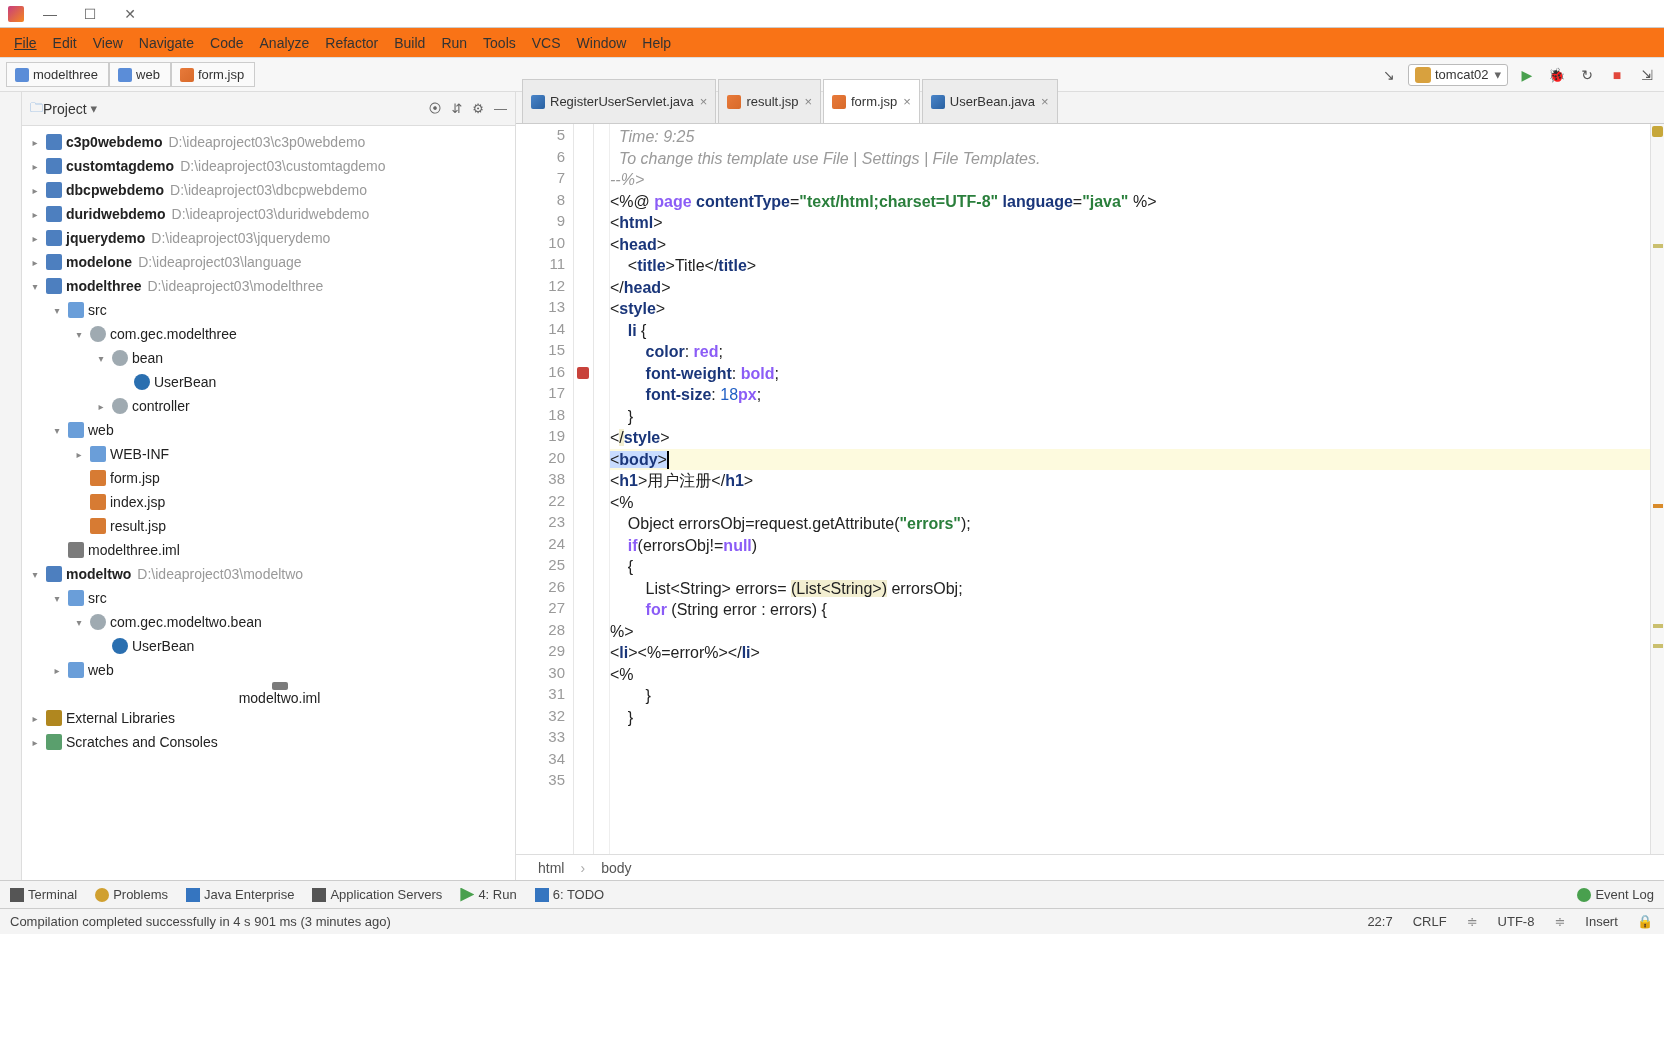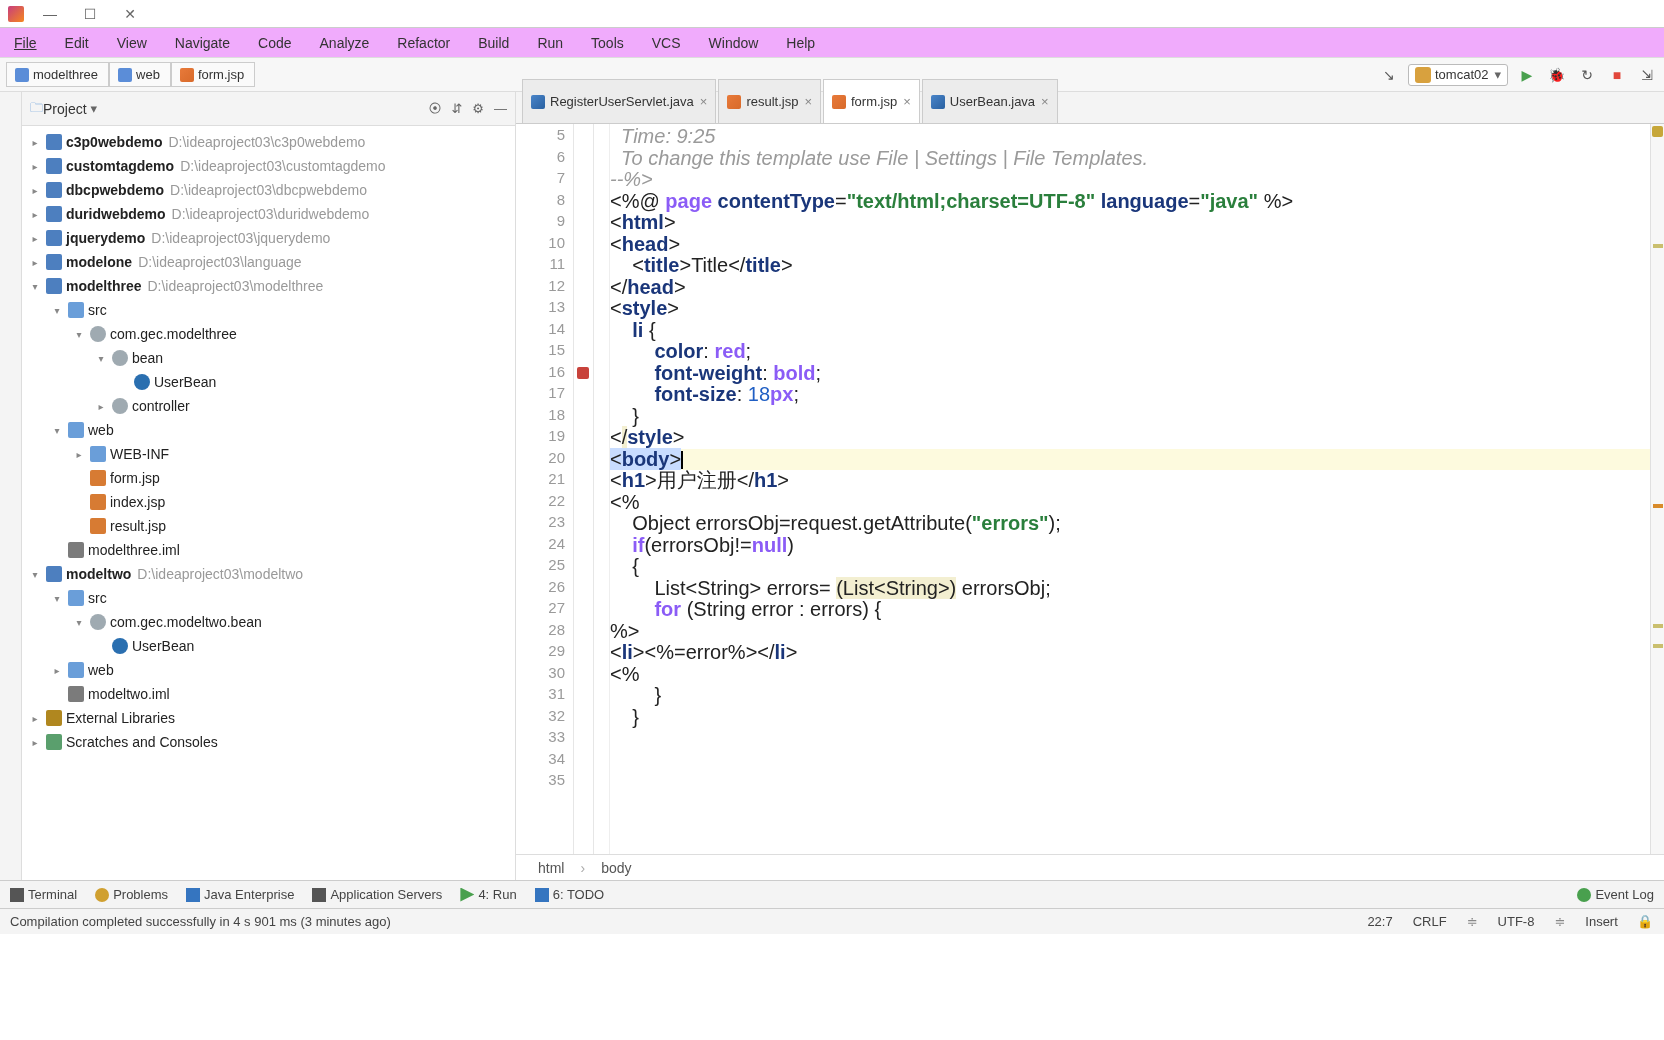--- a/index.html
+++ b/index.html
@@ -4,21 +4,21 @@
 <style>
 * { margin: 0; padding: 0; box-sizing: border-box; font-family: "Segoe UI", Arial, sans-serif; }
 body { background: #fff; font-size: 13px; color: #333; overflow: hidden; width: 1664px; height: 1040px; }
 
 .titlebar { height: 28px; display: flex; align-items: center; padding: 0 8px; background: #fff; border-bottom: 1px solid #ccc; }
 .titlebar .idea-icon { width: 16px; height: 16px; margin-right: 6px; background: linear-gradient(135deg,#c73e7d,#f5871f); border-radius: 2px; }
 .titlebar .title-text { flex: 1; font-size: 13px; color: #333; }
 .titlebar .win-btn { width: 40px; text-align: center; font-size: 14px; color: #666; cursor: pointer; }
 .titlebar .close-btn { color: #666; }
 
-.menubar { height: 30px; display: flex; align-items: center; gap: 12px; padding: 0 6px; border-bottom: 1px solid #ddd; background: #f0abfc; }
+.menubar { height: 30px; display: flex; align-items: center; gap: 0; padding: 0 6px; border-bottom: 1px solid #ddd; background: #f97316; }
 .menubar .menu-item { padding: 4px 8px; font-size: 14px; color: #333; cursor: pointer; }
 .menubar .menu-item:first-child { text-decoration: underline; }
 
 .navbar { height: 34px; display: flex; align-items: center; padding: 0 6px; border-bottom: 1px solid #ddd; background: #f7f7f7; }
 .breadcrumb { display: flex; align-items: center; gap: 0; }
 .crumb { display: flex; align-items: center; padding: 4px 10px 4px 8px; border: 1px solid #ccc; background: #fafafa; font-size: 13px; }
 .crumb .cicon { width: 14px; height: 14px; margin-right: 4px; background: #5b8dd8; border-radius: 2px; }
 .crumb .cicon.jsp { background: linear-gradient(135deg,#e87a3a,#d86a2a); }
 .navbar-right { margin-left: auto; display: flex; align-items: center; gap: 8px; }
 .nav-icon { width: 22px; height: 22px; display: flex; align-items: center; justify-content: center; color: #555; font-size: 14px; }
@@ -58,21 +58,21 @@
 .tab .tabicon.java { background: linear-gradient(135deg,#4a85c9,#2960a0); }
 .tab .tabicon.jsp { background: linear-gradient(135deg,#e87a3a,#d86a2a); }
 .tab .tabclose { margin-left: 6px; color: #888; font-size: 13px; }
 
 .code-wrap { flex: 1; display: flex; overflow: hidden; background: #fff; position: relative; }
 .gutter-left { width: 58px; border-right: 1px solid #e6e6e6; font-family: "Consolas", monospace; font-size: 15px; color: #9a9a9a; text-align: right; padding-top: 2px; }
 .gutter-left div { height: 21.5px; padding-right: 8px; }
 .bp-gutter { width: 20px; border-right: 1px solid #e6e6e6; padding-top: 2px; position: relative; }
 .bp-dot { position: absolute; left: 3px; width: 12px; height: 12px; background: #c8423b; border-radius: 2px; }
 .fold-gutter { width: 16px; border-right: 1px solid #eee; }
-.code { flex: 1; font-family: "Consolas", "Courier New", monospace; font-size: 20px; line-height: 21.5px; padding-top: 2px; white-space: pre; color: #222; position: relative; overflow: hidden; }
+.code { flex: 1; font-family: "Consolas", "Courier New", monospace; font-size: 16px; line-height: 21.5px; padding-top: 2px; white-space: pre; color: #222; position: relative; overflow: hidden; }
 .code .cm { color: #9a9a9a; font-style: italic; }
 .code .kw { color: #8b5cf6; font-weight: bold; }
 .code .tag { color: #1a367a; font-weight: bold; }
 .code .attr { color: #1a367a; font-weight: bold; }
 .code .str { color: #2a7f3c; font-weight: bold; }
 .code .num { color: #205fc4; }
 .code .hl-line { background: #fdfade; display: inline-block; width: 100%; }
 .code .sel { background: #c8dcff; }
 .code .cursor-caret { border-right: 2px solid #000; display: inline-block; height: 18px; vertical-align: middle; }
 .code .warn-bg { background: #f3efd1; }
@@ -291,21 +291,21 @@
         <div class="tree-row" style="padding-left: 72px;">
           <span class="arrow none"> </span>
           <span class="ticon cls"></span>
           <span class="name ">UserBean</span>
         </div>
         <div class="tree-row" style="padding-left: 28px;">
           <span class="arrow ">▸</span>
           <span class="ticon folder"></span>
           <span class="name ">web</span>
         </div>
-        <div class="tree-row" style="padding-left: 28px;">
+        <div class="tree-row" style="padding-left: 28px; flex-direction: column;">
           <span class="arrow none"> </span>
           <span class="ticon iml"></span>
           <span class="name ">modeltwo.iml</span>
         </div>
         <div class="tree-row" style="padding-left: 6px;">
           <span class="arrow ">▸</span>
           <span class="ticon lib"></span>
           <span class="name ">External Libraries</span>
         </div>
         <div class="tree-row" style="padding-left: 6px;">
@@ -350,21 +350,21 @@
           <div>11</div>
           <div>12</div>
           <div>13</div>
           <div>14</div>
           <div>15</div>
           <div>16</div>
           <div>17</div>
           <div>18</div>
           <div>19</div>
           <div>20</div>
-          <div>21</div>
+          <div>38</div>
           <div>22</div>
           <div>23</div>
           <div>24</div>
           <div>25</div>
           <div>26</div>
           <div>27</div>
           <div>28</div>
           <div>29</div>
           <div>30</div>
           <div>31</div>

